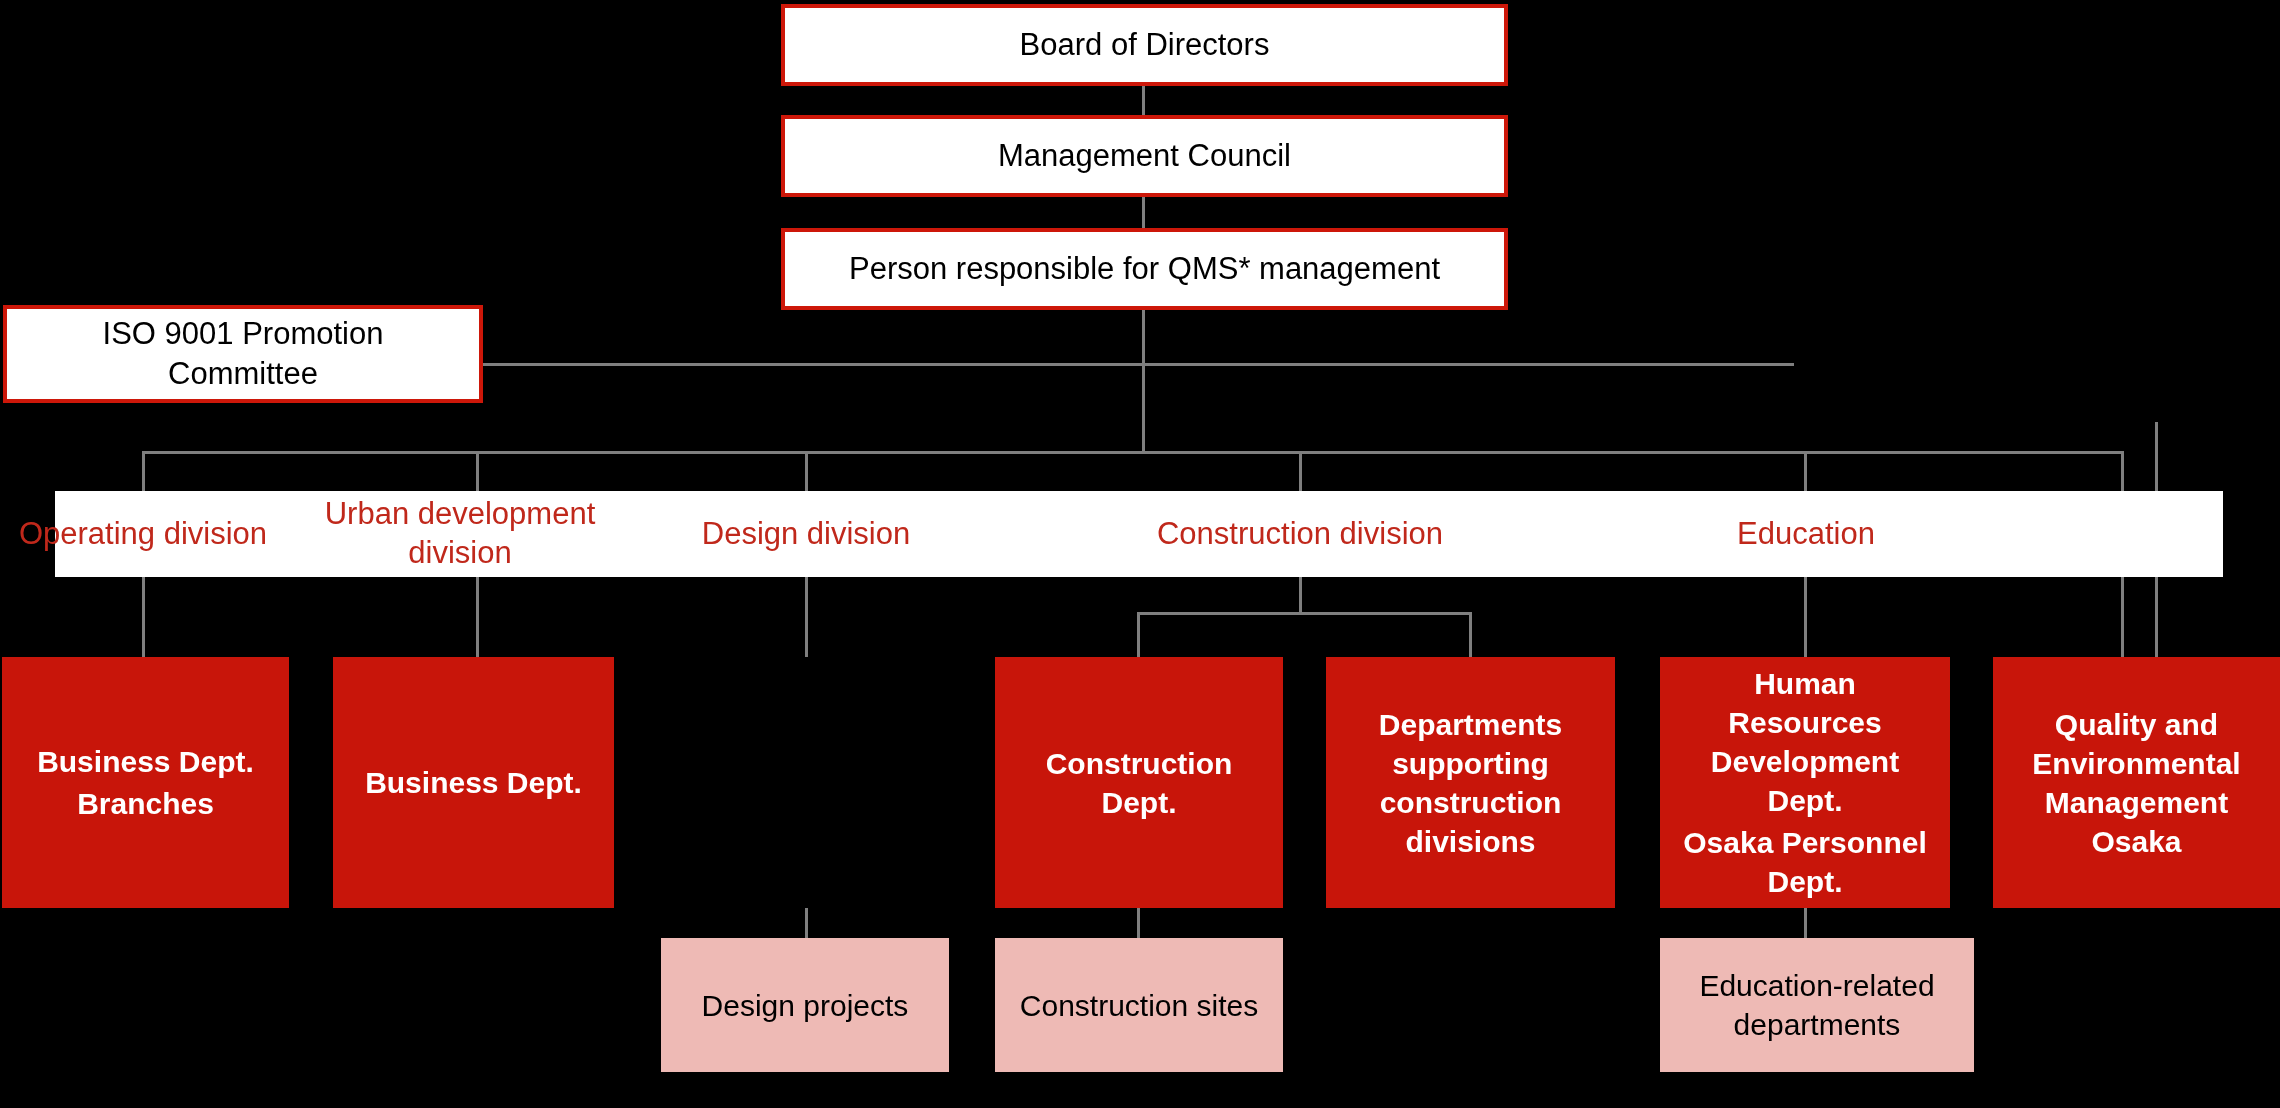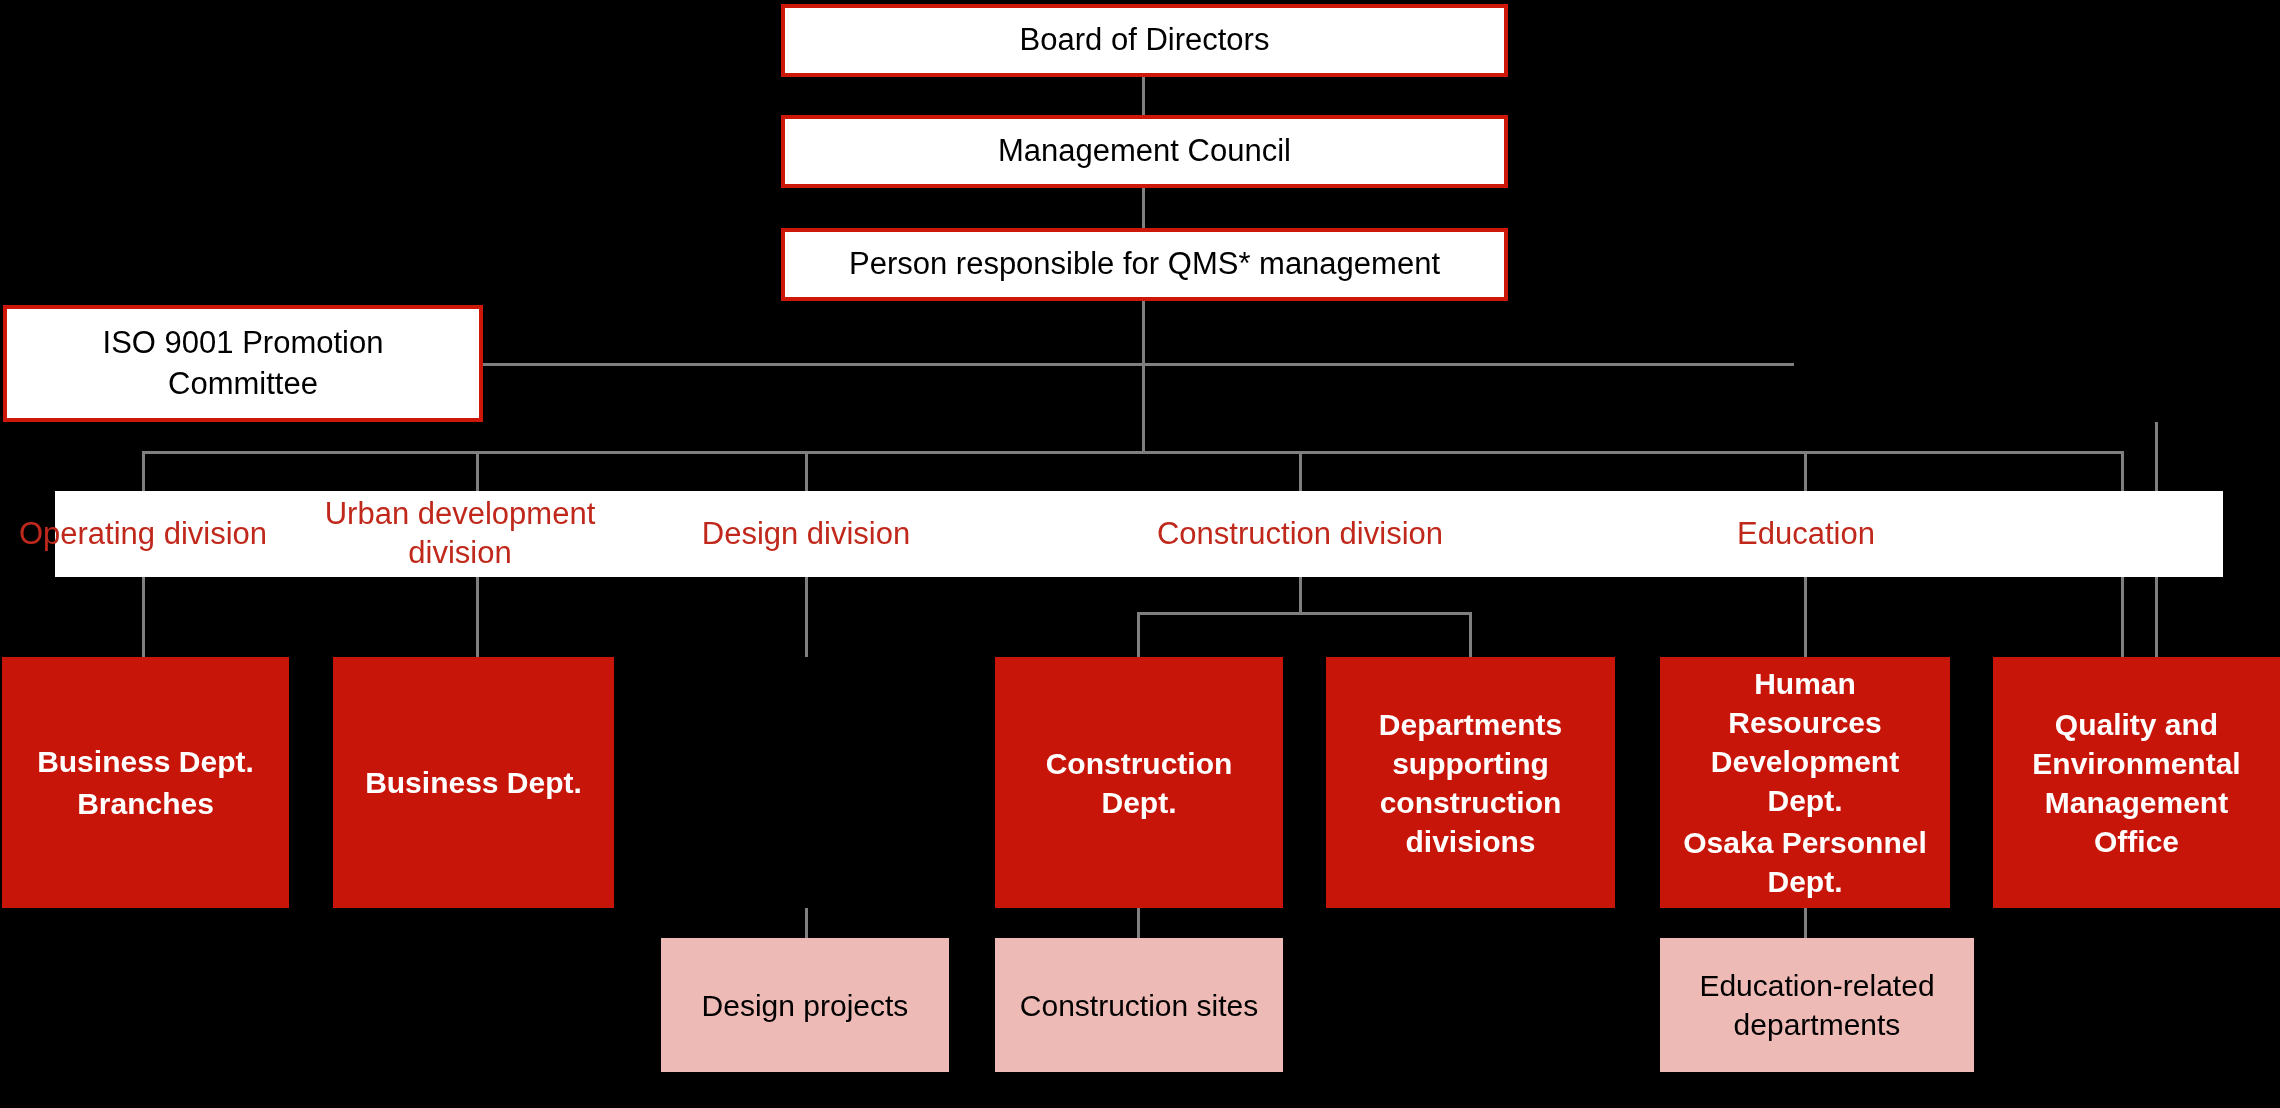--- a/index.html
+++ b/index.html
@@ -12,21 +12,21 @@
     --white:#ffffff;
     --text-black:#000000;
   }
   *{box-sizing:border-box;margin:0;padding:0;}
   body{background:var(--background);font-family:"Liberation Sans","DejaVu Sans",sans-serif;}
   .canvas{position:relative;width:2280px;height:1108px;background:var(--background);overflow:hidden;}
   .line{position:absolute;background:var(--connector-gray);}
   .wbox{position:absolute;background:var(--white);border:4px solid var(--box-border-red);
         color:var(--text-black);display:flex;align-items:center;justify-content:center;
         text-align:center;font-size:31px;line-height:1.3;}
-  .wbox.top{left:781px;width:727px;height:73px;padding:0 20px;}
+  .wbox.top{left:781px;width:727px;height:82px;padding:0 20px;}
   .band{position:absolute;left:55px;top:491px;width:2168px;height:86px;background:var(--white);}
   .bandlabel{position:absolute;top:491px;height:86px;color:var(--division-label-red);
         font-size:31px;line-height:1.25;display:flex;align-items:center;justify-content:center;
         text-align:center;}
   .bandlabel.single{width:600px;margin-left:-300px;white-space:nowrap;}
   .rbox{position:absolute;top:657px;height:251px;background:var(--box-fill-red);color:var(--white);
         font-weight:700;font-size:30px;line-height:1.3;display:flex;flex-direction:column;
         align-items:center;justify-content:center;text-align:center;gap:3px;padding:0 18px;}
   .pbox{position:absolute;top:938px;height:134px;background:var(--sub-box-pink);
         color:var(--text-black);font-size:30px;line-height:1.3;display:flex;align-items:center;
@@ -59,21 +59,21 @@
   <div class="wbox top" style="top:4px">
     <span>Board of Directors</span>
   </div>
   <div class="wbox top" style="top:115px">
     <span>Management Council</span>
   </div>
   <div class="wbox top" style="top:228px">
     <span>Person responsible for QMS* management</span>
   </div>
 
-  <div class="wbox" style="left:3px;top:305px;width:480px;height:117px;padding:0 46px">
+  <div class="wbox" style="left:3px;top:305px;width:480px;height:98px;padding:0 46px">
     <span>ISO 9001 Promotion Committee</span>
   </div>
 
   <div class="band"></div>
   <div class="bandlabel single" style="left:143px">Operating division</div>
   <div class="bandlabel" style="left:460px;width:320px;margin-left:-160px">Urban development division</div>
   <div class="bandlabel single" style="left:806px">Design division</div>
   <div class="bandlabel single" style="left:1300px">Construction division</div>
   <div class="bandlabel single" style="left:1806px">Education</div>
 
@@ -88,21 +88,21 @@
     <div>Construction Dept.</div>
   </div>
   <div class="rbox" style="left:1326px;width:289px">
     <div>Departments supporting construction divisions</div>
   </div>
   <div class="rbox" style="left:1660px;width:290px">
     <div>Human Resources Development Dept.</div>
     <div>Osaka Personnel Dept.</div>
   </div>
   <div class="rbox" style="left:1993px;width:287px">
-    <div>Quality and Environmental Management Office</div>
+    <div>Quality and Environmental Management Osaka</div>
   </div>
 
   <div class="pbox" style="left:995px;width:288px">
     <span>Construction sites</span>
   </div>
   <div class="pbox" style="left:661px;width:288px">
     <span>Design projects</span>
   </div>
   <div class="pbox" style="left:1660px;width:314px">
     <span>Education-related departments</span>

